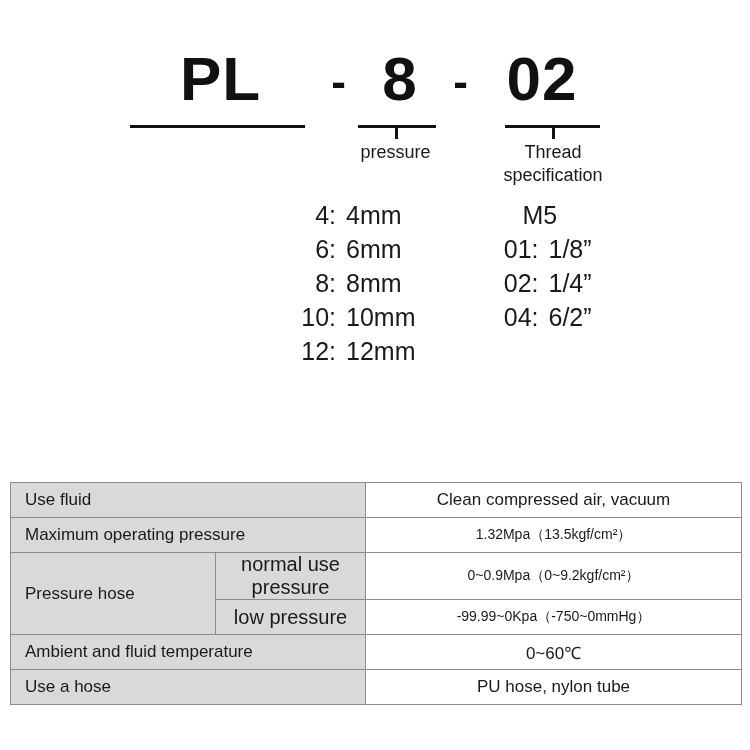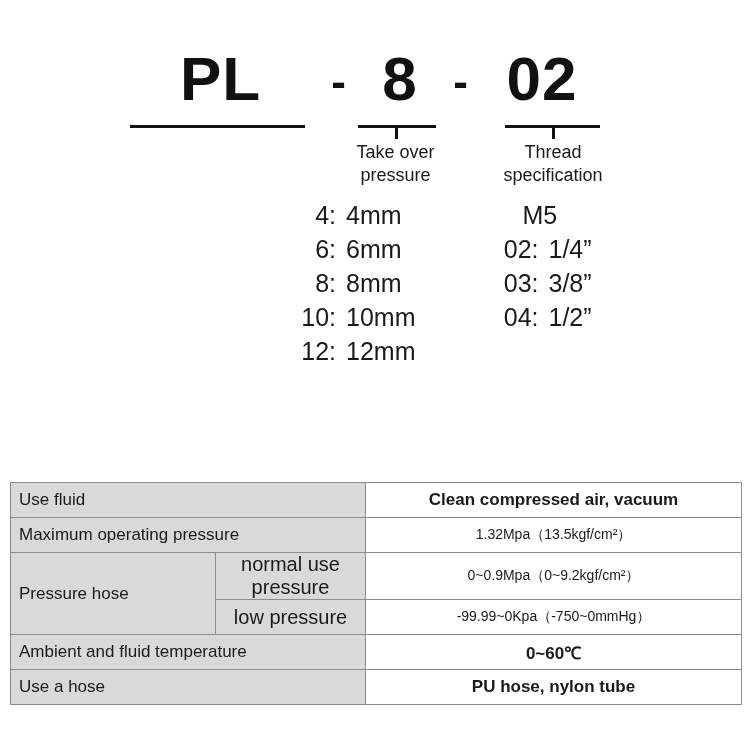--- a/index.html
+++ b/index.html
@@ -122,37 +122,36 @@
     left: 10px;
     top: 482px;
     width: 731px;
     border-collapse: collapse;
     table-layout: fixed;
   }
   .spec-table td {
     border: 1px solid #8c8c8c;
     font-size: 17px;
     color: #1a1a1a;
-    padding: 0 8px;
+    padding: 0 14px;
     height: 34px;
     background: #ffffff;
   }
   .spec-table td.label {
     background: #d9d9d9;
     text-align: left;
   }
   .spec-table td.sublabel {
     background: #d9d9d9;
     text-align: center;
     font-size: 20px;
     padding: 0 4px;
   }
   .spec-table td.value {
     text-align: center;
-    font-weight: bold;
   }
   .spec-table td.value-small {
     text-align: center;
     font-size: 14px;
   }
   .col-a { width: 205px; }
   .col-b { width: 150px; }
   .col-c { width: 376px; }
 </style>
 </head>
@@ -168,21 +167,20 @@
     <div class="code-cell code-suffix">02</div>
   </div>
 
   <div class="bar bar-prefix"></div>
   <div class="bar bar-mid"></div>
   <div class="bar bar-suffix"></div>
   <div class="tick tick-mid"></div>
   <div class="tick tick-suffix"></div>
 
   <div class="col-heading head-mid">
-    <div>Take over</div>
     <div>pressure</div>
   </div>
 
   <div class="col-heading head-suffix">
     <div>Thread</div>
     <div>specification</div>
   </div>
 
   <div class="legend legend-mid">
     <div class="legend-row">
@@ -205,30 +203,30 @@
       <span class="legend-key">12:</span>
       <span class="legend-val">12mm</span>
     </div>
   </div>
 
   <div class="legend legend-suffix">
     <div class="legend-row legend-single">
       <span class="legend-val">M5</span>
     </div>
     <div class="legend-row">
+      <span class="legend-key">01:</span>
+      <span class="legend-val">1/8”</span>
+    </div>
+    <div class="legend-row">
       <span class="legend-key">02:</span>
       <span class="legend-val">1/4”</span>
     </div>
     <div class="legend-row">
-      <span class="legend-key">03:</span>
-      <span class="legend-val">3/8”</span>
-    </div>
-    <div class="legend-row">
       <span class="legend-key">04:</span>
-      <span class="legend-val">1/2”</span>
+      <span class="legend-val">6/2”</span>
     </div>
   </div>
 </div>
 
 <table class="spec-table">
   <colgroup>
     <col class="col-a">
       <col class="col-b">
       <col class="col-c">
   </colgroup>

